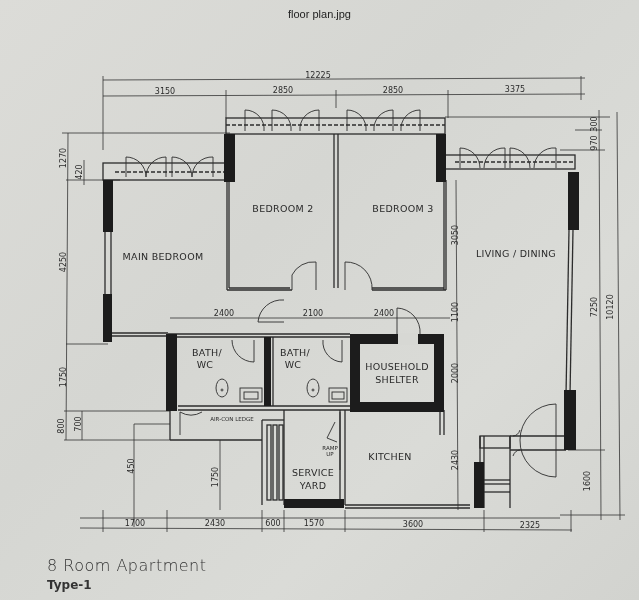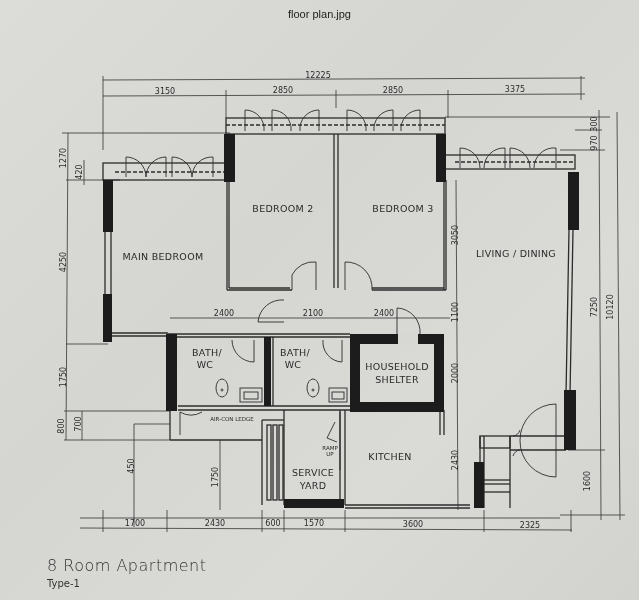--- a/index.html
+++ b/index.html
@@ -21,21 +21,21 @@
     .dim { font-family: "DejaVu Sans", sans-serif; font-size: 8px; fill: #2a2a2a; }
     .room { font-family: "DejaVu Sans", sans-serif; font-size: 9.5px; fill: #2a2a2a; letter-spacing: 0.3px; }
     .small { font-family: "DejaVu Sans", sans-serif; font-size: 5.5px; fill: #2a2a2a; }
     .caption1 {
       position: absolute; left: 47px; top: 556px;
       font-family: "DejaVu Sans", sans-serif; font-size: 16px; color: #333; letter-spacing: 0.5px;
       font-weight: 300;
     }
     .caption2 {
       position: absolute; left: 47px; top: 578px;
-      font-family: "DejaVu Sans", sans-serif; font-size: 10px; color: #333;
+      font-family: "DejaVu Sans", sans-serif; font-size: 12px; color: #333; font-weight: bold;
     }
   </style>
 </head>
 <body>
 
 <div class="paper"></div>
 <div class="file-title">floor plan.jpg</div>
 
 <svg class="plan" width="639" height="600" viewBox="0 0 639 600">
   <g stroke="#333" fill="none" stroke-width="0.8">

